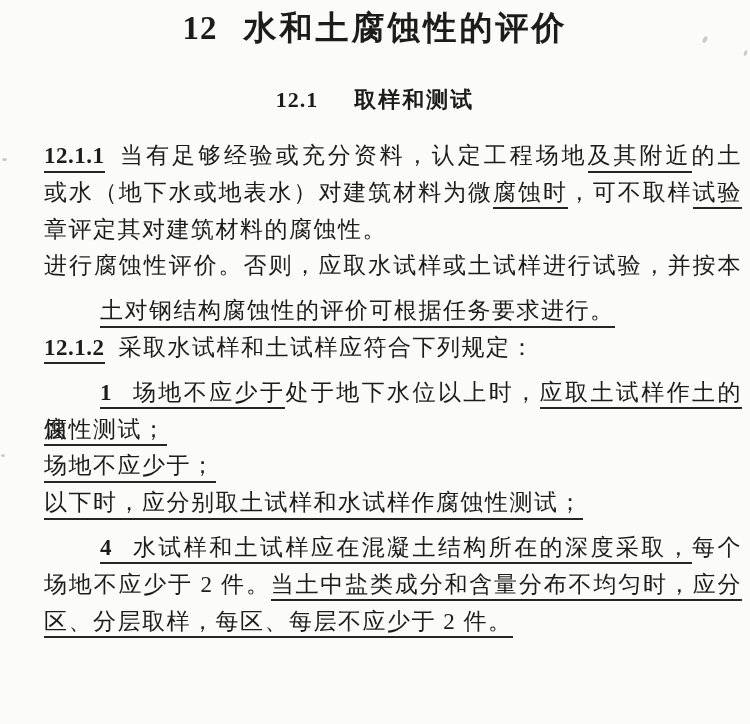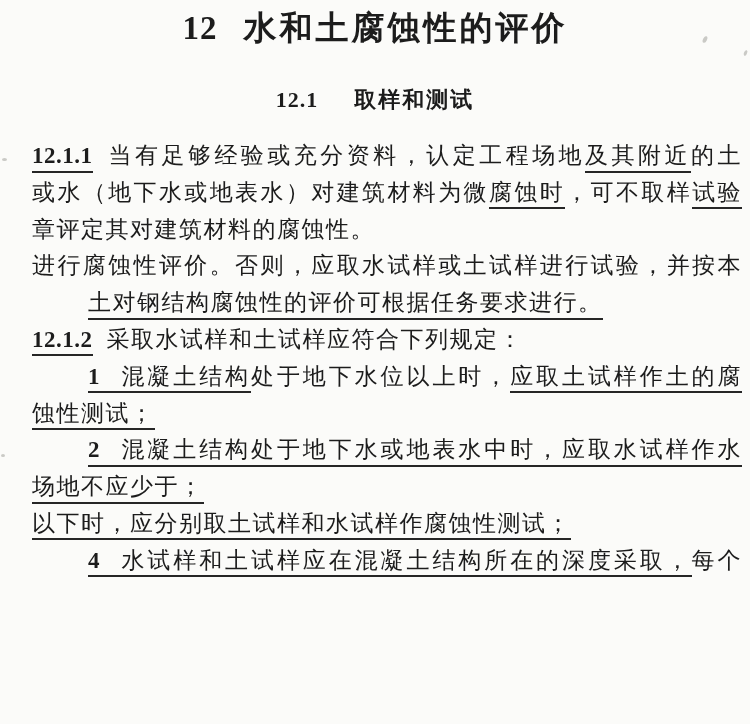--- a/index.html
+++ b/index.html
@@ -32,35 +32,35 @@
     text-align: center;
     font-size: 22px;
     font-weight: 700;
     line-height: 26px;
     white-space: nowrap;
   }
   .section .sec-num { margin-right: 16px; letter-spacing: 1px; margin-top: 40px; }
   .section .sec-text { letter-spacing: 2px; margin-left: 20px; }
 
   
-  .body-block { margin-top: 25px; padding: 0 8px 0 32px; }
+  .body-block { margin-top: 25px; padding: 0 8px 0 44px; }
   .line {
     font-size: 23px;
     line-height: 36.8px;
     height: 36.8px;
     letter-spacing: 1.5px;
     white-space: nowrap;
   }
   .line.full {
     white-space: normal;
     text-align: justify;
     text-align-last: justify;
     text-justify: inter-character;
   }
-  .line.indent { text-indent: 56px; }
+  .line.indent { text-indent: 56px; margin-top: 8px; }
 
   .u {
     border-bottom: 2px solid #262626;
     padding-bottom: 2.5px;
   }
   .cnum {
     font-weight: 700;
     letter-spacing: 0.5px;
     margin-right: 14px;
   }
@@ -106,29 +106,30 @@
     <div class="line full"><span>或水（地下水或地表水）对建筑材料为微</span><span class="u">腐蚀时</span><span>，可不取样</span><span class="u">试验</span></div>
 
     <div class="line"><span>章评定其对建筑材料的腐蚀性。</span></div>
 
     <div class="line full"><span>进行腐蚀性评价。否则，应取水试样或土试样进行试验，并按本</span></div>
 
     <div class="line indent"><span class="u">土对钢结构腐蚀性的评价可根据任务要求进行。</span></div>
 
     <div class="line"><span class="cnum u">12.1.2</span><span>采取水试样和土试样应符合下列规定：</span></div>
 
-    <div class="line indent full"><span class="inum u">1</span><span class="u">混凝土结构</span><span>处于地下水位以上时，</span><span class="u">应取土试样作土的腐</span></div>
+    <div class="line indent full"><span class="inum u">1</span><span class="u">场地不应少于</span><span>处于地下水位以上时，</span><span class="u">应取土试样作土的腐</span></div>
 
     <div class="line"><span class="u">蚀性测试；</span></div>
 
-    <div class="line indent full"><span class="inum u">2</span><span class="u">混凝土结构处于地下水或地表水中时，应取水试样作水</span></div>
 
     <div class="line"><span class="u">场地不应少于；</span></div>
 
 
     <div class="line"><span class="u">以下时，应分别取土试样和水试样作腐蚀性测试；</span></div>
 
     <div class="line indent full"><span class="inum u">4</span><span class="u">水试样和土试样应在混凝土结构所在的深度采取，</span><span>每个</span></div>
 
+    <div class="line full"><span>场地不应少于 2 件。</span><span class="u">当土中盐类成分和含量分布不均匀时，应分</span></div>
 
+    <div class="line"><span class="u">区、分层取样，每区、每层不应少于 2 件。</span></div>
 
   </div>
 </div>
 
 </body></html>

